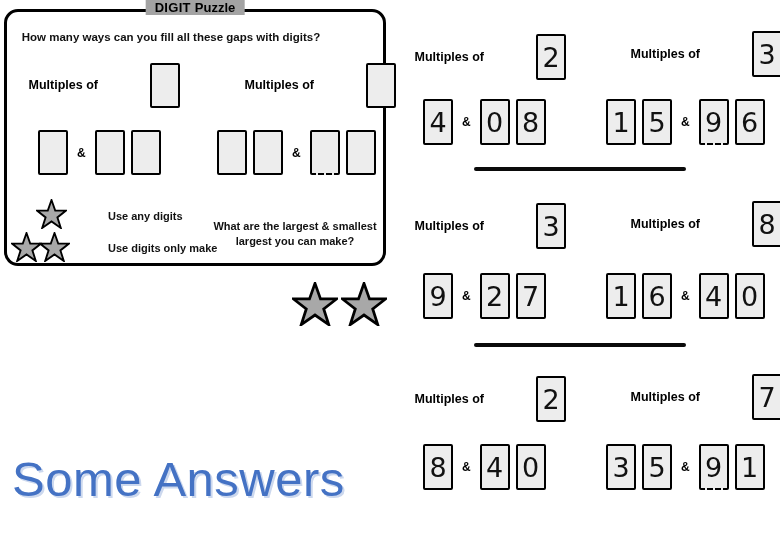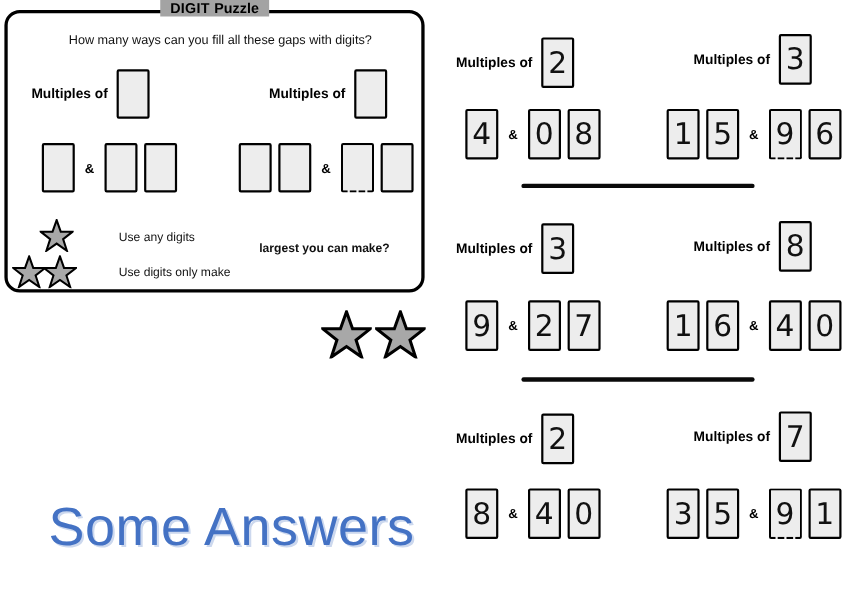--- a/index.html
+++ b/index.html
@@ -12,47 +12,47 @@
   body{font-family:"Liberation Sans",sans-serif;background:#fff;}
   .slide{position:relative;width:780px;height:540px;background:#fff;overflow:hidden;outline:1px solid #e6e6e6;}
 
   
   .panel{position:absolute;left:4px;top:9px;width:382px;height:257px;
          border:3px solid #000;border-radius:14px;background:#fff;}
   .panel-title{position:absolute;left:195px;top:0;transform:translateX(-50%);
          background:#a3a3a3;padding:0 9px;font-size:13px;white-space:nowrap;z-index:2;}
   .panel-title .strong{font-weight:900;letter-spacing:.3px;}
   .panel-title .rest{font-weight:700;margin-left:4px;}
-  .question{position:absolute;left:4px;top:31px;width:334px;text-align:right;
-         font-size:11.5px;font-weight:400;color:#111;}
+  .question{position:absolute;left:4px;top:31px;width:334px;text-align:center;
+         font-size:11.5px;font-weight:700;color:#111;}
 
-  .mrow{position:absolute;display:flex;align-items:center;height:46px;}
+  .mrow{position:absolute;display:flex;align-items:center;height:46px;gap:44px;}
   .mlabel{display:inline-block;width:76px;text-align:right;margin-right:8px;
          font-size:12.5px;font-weight:700;color:#000;white-space:nowrap;}
   .dbox{width:30px;height:46px;background:var(--box-fill);
          border:2px solid var(--box-border);border-radius:2px;
          display:flex;align-items:center;justify-content:center;
          font-family:"DejaVu Sans",sans-serif;font-size:27px;font-weight:400;color:#111;}
   .h45{height:45px;}
   .dotted{border-bottom:2px dashed #000;}
   .drow{position:absolute;display:flex;align-items:center;gap:6px;}
   .amp{margin:0 3px;font-size:12px;font-weight:600;color:#000;}
 
-  .rule-label{position:absolute;font-size:11px;font-weight:400;color:#111;white-space:nowrap;padding-left:36px;}
+  .rule-label{position:absolute;font-size:11px;font-weight:700;color:#111;white-space:nowrap;padding-left:36px;}
   .challenge{position:absolute;left:200px;top:219px;width:190px;text-align:center;
          font-size:11px;font-weight:700;color:#111;line-height:15px;}
 
   .star{position:absolute;}
   .star polygon{fill:var(--star-fill);stroke:#000;stroke-width:6;stroke-linejoin:miter;}
 
   
   .divider{position:absolute;left:474px;width:212px;height:4px;background:#0a0a0a;border-radius:2px;}
 
   
-  .answers-heading{position:absolute;left:44px;top:451px;
+  .answers-heading{position:absolute;left:12px;top:451px;
          font-size:49px;font-weight:400;color:var(--accent-blue);
          text-shadow:2px 2px 0 #ccd8ee;letter-spacing:.5px;white-space:nowrap;}
 </style>
 </head>
 <body>
 
 <div class="slide">
 
   <div class="panel"></div>
   <div class="panel-title">
@@ -90,20 +90,21 @@
 
   <svg class="star" style="left:11px;top:232px;" width="31" height="30" viewBox="0 0 100 96">
       <polygon points="50,3 62,37 97,37 69,59 80,93 50,72 20,93 31,59 3,37 38,37"></polygon>
     </svg>
   <svg class="star" style="left:39px;top:232px;" width="31" height="30" viewBox="0 0 100 96">
       <polygon points="50,3 62,37 97,37 69,59 80,93 50,72 20,93 31,59 3,37 38,37"></polygon>
     </svg>
   <div class="rule-label" style="left:72px;top:242px;">Use digits only make</div>
 
   <div class="challenge">
+    <div>What are the largest &amp; smallest</div>
     <div>largest you can make?</div>
   </div>
 
   <svg class="star" style="left:292px;top:282px;" width="46" height="44" viewBox="0 0 100 96">
       <polygon points="50,3 62,37 97,37 69,59 80,93 50,72 20,93 31,59 3,37 38,37"></polygon>
     </svg>
   <svg class="star" style="left:341px;top:282px;" width="46" height="44" viewBox="0 0 100 96">
       <polygon points="50,3 62,37 97,37 69,59 80,93 50,72 20,93 31,59 3,37 38,37"></polygon>
     </svg>
 

